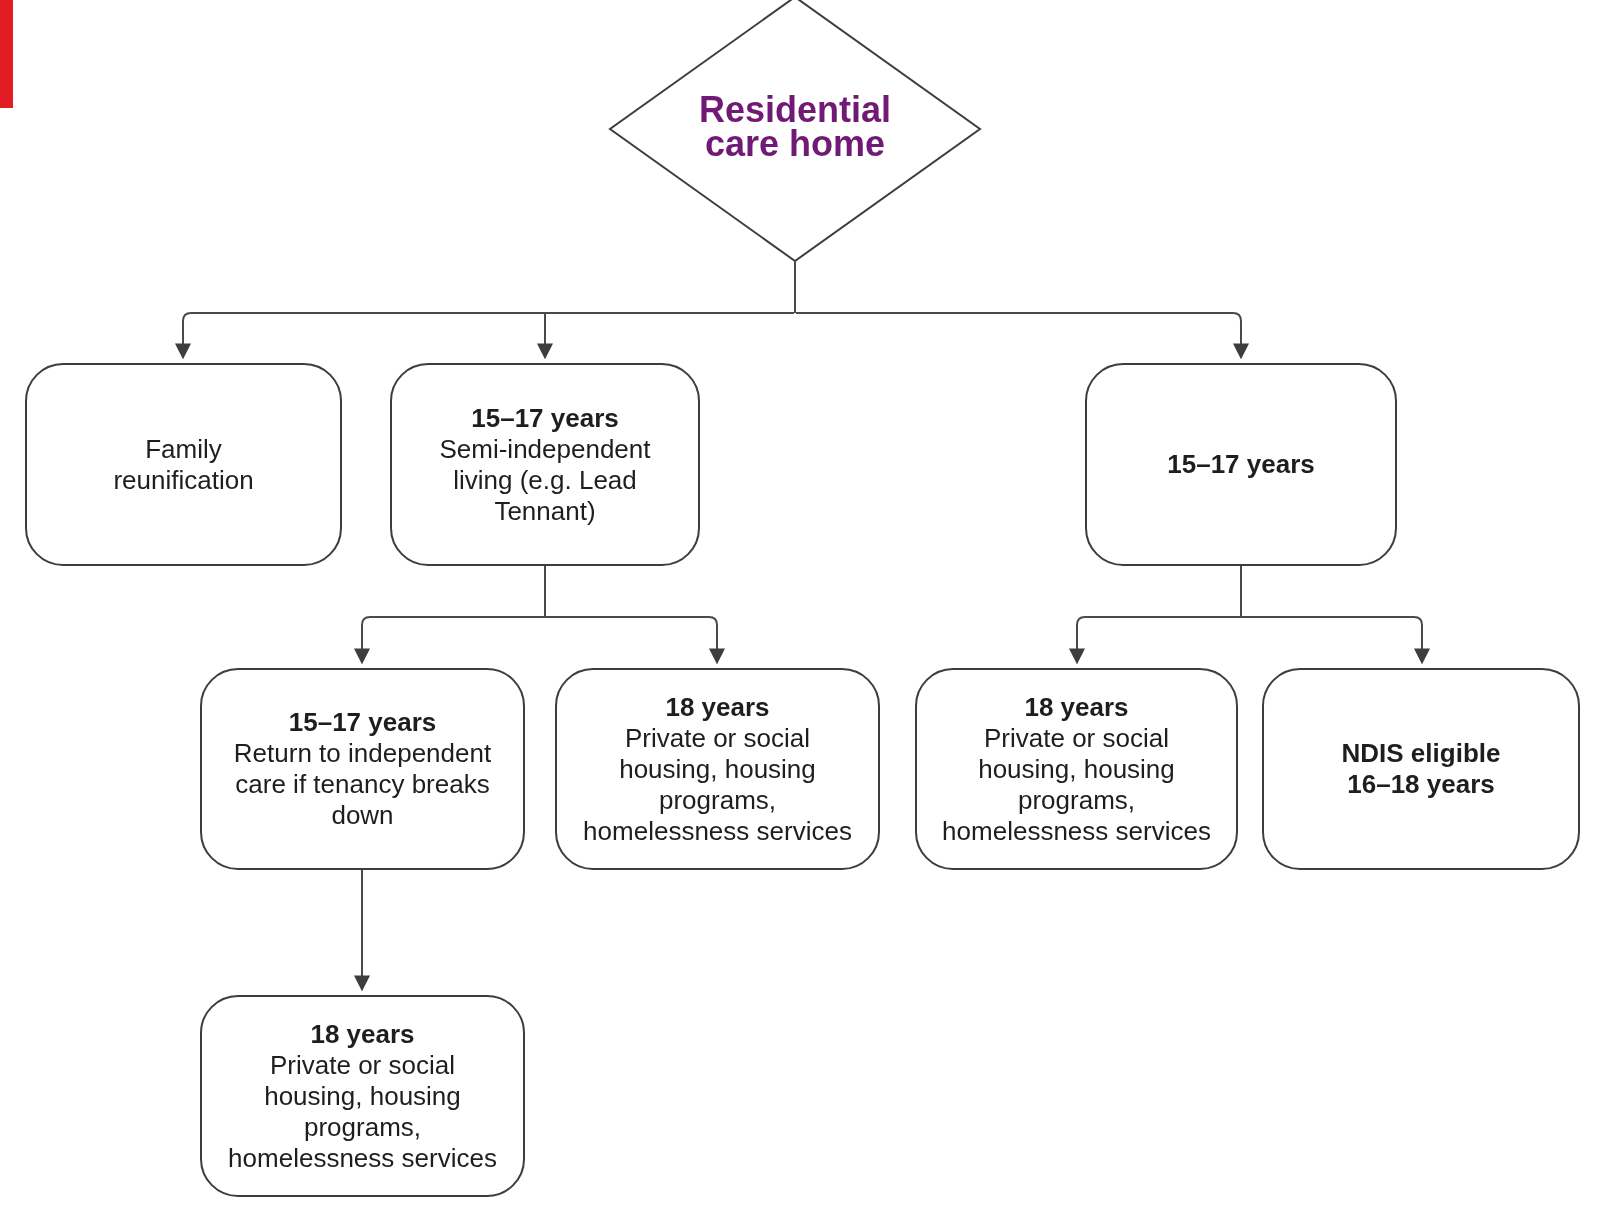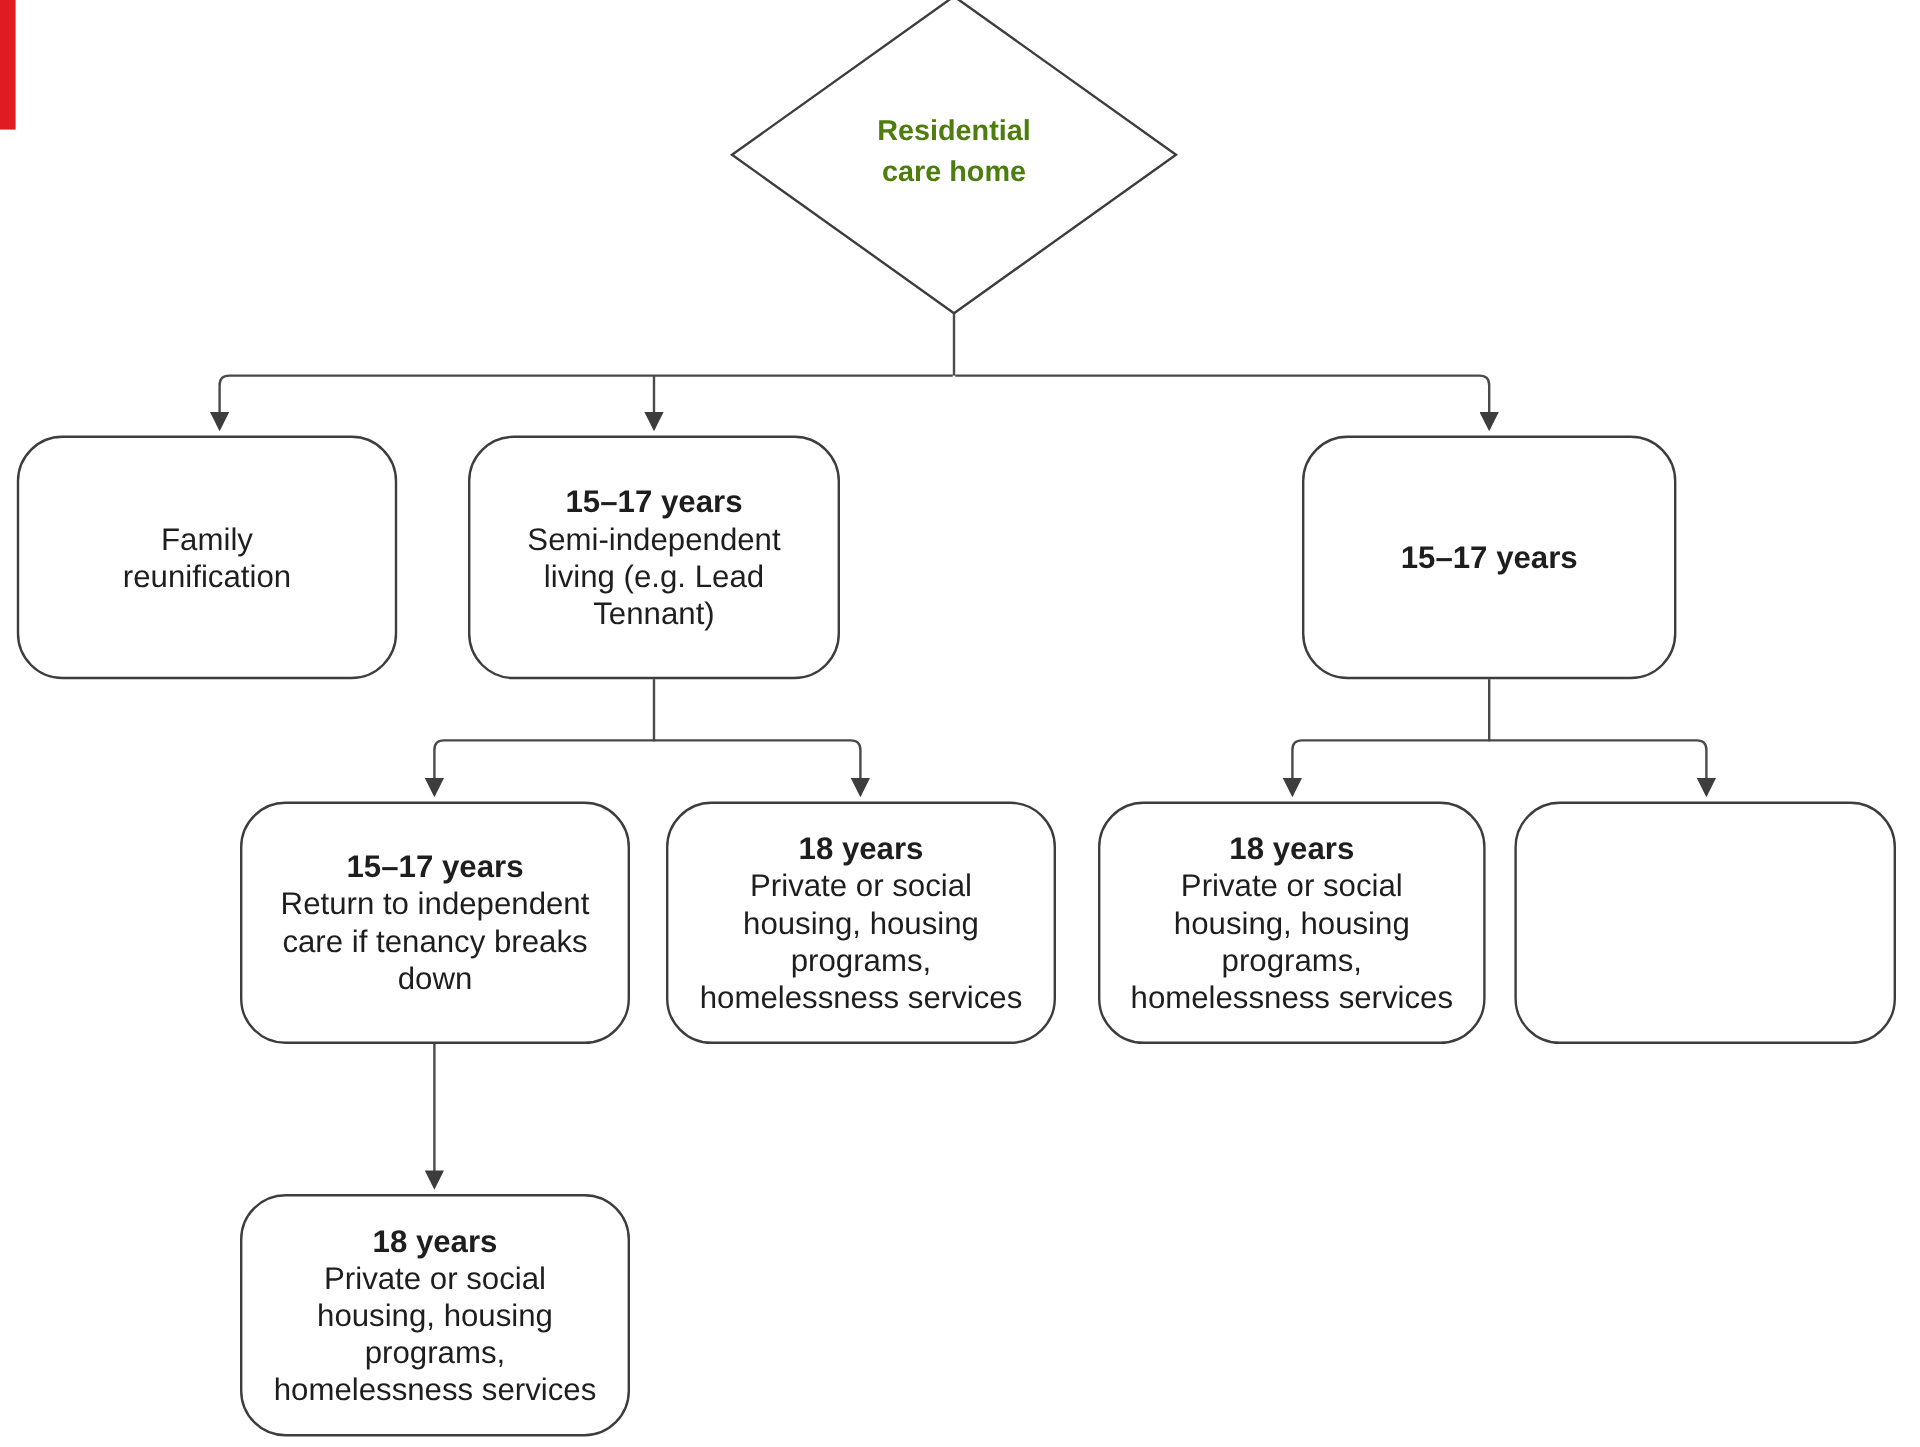--- a/index.html
+++ b/index.html
@@ -34,31 +34,31 @@
   .node-body{
     font-size:26px;
     line-height:31px;
     white-space:pre-line;
   }
   #diamond-label{
     position:absolute;
     left:655px;top:93px;width:280px;
     text-align:center;
     font-weight:bold;
-    font-size:24px;
+    font-size:36px;
     line-height:34px;
-    color:#4d7c0f;
+    color:#701a75;
     white-space:pre-line;
   }
   #red-mark{
     position:absolute;
     left:0;top:0;width:13px;height:108px;
   }
   
-  #node-0{left:14px;  top:363px; width:317px; height:203px;}
+  #node-0{left:25px;  top:363px; width:317px; height:203px;}
   #node-1{left:390px; top:363px; width:310px; height:203px;}
   #node-2{left:1085px;top:363px; width:312px; height:203px;}
   #node-3{left:200px; top:668px; width:325px; height:202px;}
   #node-4{left:555px; top:668px; width:325px; height:202px;}
   #node-5{left:915px; top:668px; width:323px; height:202px;}
   #node-6{left:1262px;top:668px; width:318px; height:202px;}
   #node-7{left:200px; top:995px; width:325px; height:202px;}
 </style>
 </head>
 <body>
@@ -132,20 +132,22 @@
 
   <div class="node" id="node-5">
     <div class="node-title">18 years</div>
     <div class="node-body">Private or social
 housing, housing
 programs,
 homelessness services</div>
   </div>
 
   <div class="node" id="node-6">
+    <div class="node-title">NDIS eligible
+16–18 years</div>
   </div>
 
   <div class="node" id="node-7">
     <div class="node-title">18 years</div>
     <div class="node-body">Private or social
 housing, housing
 programs,
 homelessness services</div>
   </div>
 

